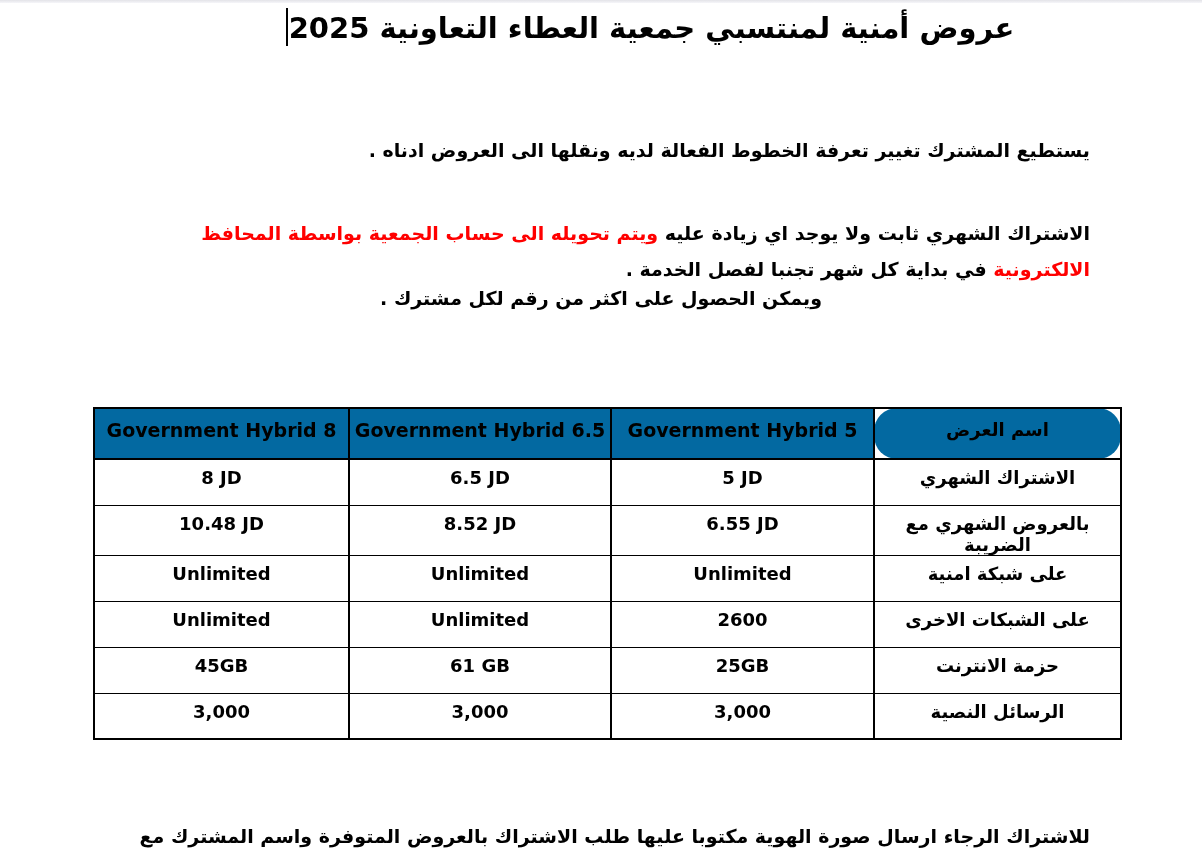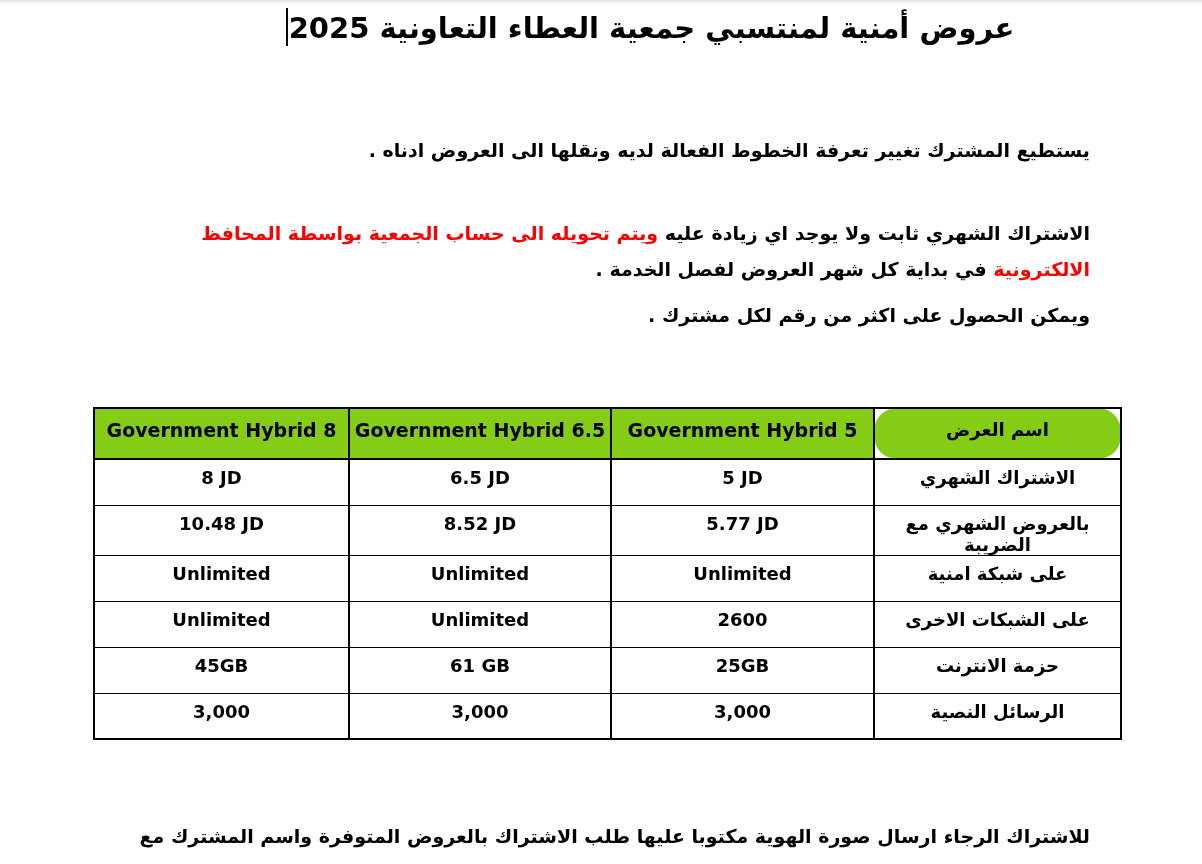--- a/index.html
+++ b/index.html
@@ -25,21 +25,21 @@
     background: #000; vertical-align: -8px; margin-right: 1px;
   }
   
   .para {
     position: absolute; left: 112px; width: 978px;
     direction: rtl; text-align: right;
     font-size: 19px; font-weight: bold; line-height: 1.9;
   }
   .p1 { top: 132px; }
   .p2 { top: 215px; }
-  .p3 { top: 297px; }
+  .p3 { top: 280px; text-align: center; }
   .footer-para { top: 818px; }
   .red-run { color: #ff0000; }
   
   table.offers {
     position: absolute; left: 93px; top: 407px;
     width: 1027px; border-collapse: collapse; table-layout: fixed;
     font-weight: bold;
   }
   table.offers col.c1 { width: 255px; }
   table.offers col.c2 { width: 262px; }
@@ -63,52 +63,52 @@
 <body>
 
 <div class="top-hairline"></div>
 
 <h1 class="doc-title"><span>عروض أمنية لمنتسبي جمعية العطاء التعاونية 2025</span><span class="cursor-bar"></span></h1>
 
 <p class="para p1">
   <span>يستطيع المشترك تغيير تعرفة الخطوط الفعالة لديه ونقلها الى العروض ادناه .</span>
 </p>
 
-<p class="para p2"><span>الاشتراك الشهري ثابت ولا يوجد اي زيادة عليه </span><span class="red-run" style="color: rgb(255, 0, 0);">ويتم تحويله الى حساب الجمعية بواسطة المحافظ الالكترونية</span><span> في بداية كل شهر العروض لفصل الخدمة .</span></p>
+<p class="para p2"><span>الاشتراك الشهري ثابت ولا يوجد اي زيادة عليه </span><span class="red-run" style="color: rgb(255, 0, 0);">ويتم تحويله الى حساب الجمعية بواسطة المحافظ الالكترونية</span><span> في بداية كل شهر تجنبا لفصل الخدمة .</span></p>
 
 <p class="para p3">
   <span>ويمكن الحصول على اكثر من رقم لكل مشترك .</span>
 </p>
 
 <table class="offers">
   <colgroup>
       <col class="c1">
       <col class="c2">
       <col class="c3">
       <col class="c4">
     </colgroup>
   <thead>
-    <tr style="background:#84cc16;">
+    <tr style="background:#0369a1;">
       <th>Government Hybrid 8</th>
       <th>Government Hybrid 6.5</th>
       <th>Government Hybrid 5</th>
       <th class="ar">اسم العرض</th>
     </tr>
   </thead>
   <tbody>
     <tr>
       <td>8 JD</td>
       <td>6.5 JD</td>
       <td>5 JD</td>
       <td class="ar">الاشتراك الشهري</td>
     </tr>
     <tr>
       <td>10.48 JD</td>
       <td>8.52 JD</td>
-      <td>5.77 JD</td>
+      <td>6.55 JD</td>
       <td class="ar">بالعروض الشهري مع الضريبة</td>
     </tr>
     <tr>
       <td>Unlimited</td>
       <td>Unlimited</td>
       <td>Unlimited</td>
       <td class="ar">على شبكة امنية</td>
     </tr>
     <tr>
       <td>Unlimited</td>

